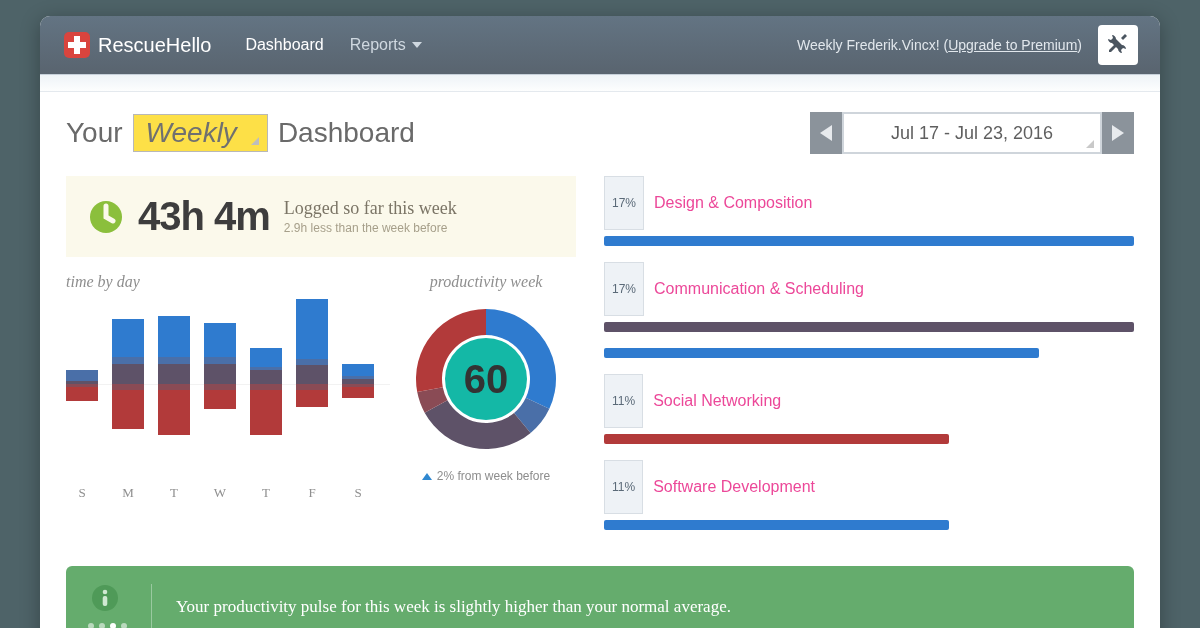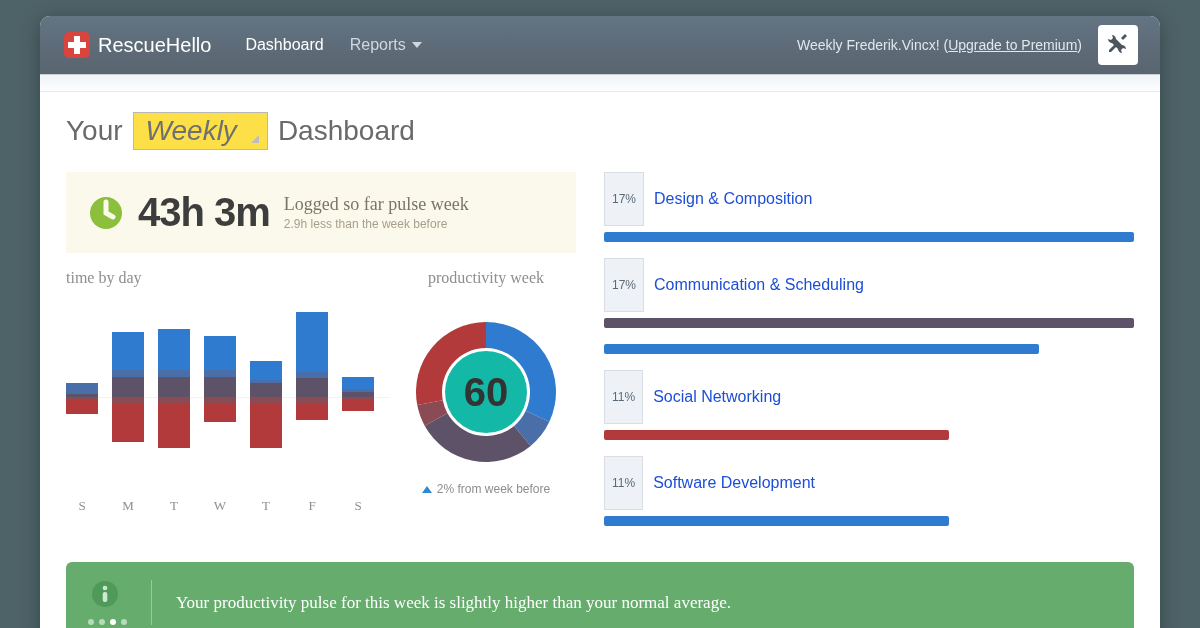--- a/index.html
+++ b/index.html
@@ -33,38 +33,38 @@
   .main { display:flex; padding:0 26px 20px 26px; gap:28px; }
   .left { width:510px; }
   .right { flex:1; }
   .summary { background:#fbf9eb; padding:18px 22px; display:flex; align-items:center; gap:14px; }
   .clock { width:36px; height:36px; }
   .bigtime { font-size:40px; font-weight:700; color:#3d3d3d; letter-spacing:-1px; }
   .summary-text .l1 { font-family:Georgia, serif; font-size:18px; color:#7b7566; }
   .summary-text .l2 { font-size:12px; color:#a69f8a; margin-top:2px; }
   .charts { display:flex; margin-top:16px; gap:6px; }
   .tbday { flex:1; }
-  .ch-title { font-family:Georgia, serif; color:#8e8e8e; font-size:16px; margin-bottom:25px; }
+  .ch-title { font-family:Georgia, serif; color:#8e8e8e; font-size:16px; margin-bottom:8px;font-style:italic; }
   .bars { display:flex; align-items:center; gap:14px; height:170px; position:relative; }
   .barcol { width:32px; position:relative; height:100%; display:flex; flex-direction:column; justify-content:center; }
   .seg { width:100%; }
   .baseline { position:absolute; left:0; right:0; top:50%; border-top:1px solid rgba(0,0,0,.05); }
   .daylabels { display:flex; gap:14px; margin-top:16px; }
   .daylabels span { width:32px; text-align:center; color:#8f8f8f; font-size:13px; font-family:Georgia, serif;}
   .pulse { width:180px; text-align:center; }
   .donut-wrap { position:relative; width:160px; height:160px; margin:0 auto; }
   .donut-center { position:absolute; inset:0; display:flex; align-items:center; justify-content:center; }
   .donut-inner { width:82px; height:82px; border-radius:50%; background:#14b8a6; display:flex; align-items:center; justify-content:center; font-size:40px; font-weight:800; color:#333; }
   .pulse-delta { margin-top:10px; font-size:12px; color:#8d8d8d; display:flex; align-items:center; justify-content:center; gap:5px; }
   .up { width:0;height:0;border-left:5px solid transparent;border-right:5px solid transparent;border-bottom:7px solid #2f88d0; }
   
   .cat { margin-bottom:16px; }
   .cat-head { display:flex; align-items:center; gap:10px; margin-bottom:6px; }
   .pct-badge { background:#eef2f6; border:1px solid #d8dee4; color:#5b6a78; font-size:12px; padding:19px 7px; }
-  .cat-name { color:#1d4ed8; font-size:16px; }
+  .cat-name { color:#ec4899; font-size:16px; }
   .cat-bar { height:10px; border-radius:2px; }
   
   .banner { margin:0 26px 0 26px; background:#65ac6d; color:#fff; display:flex; align-items:center; padding:18px 22px; border-radius:6px; font-family:Georgia, serif; font-size:17px; gap:24px; }
   .info-ico { width:34px; text-align:center; }
   .dots { display:flex; gap:5px; margin-top:6px; justify-content:center; }
   .dot { width:6px; height:6px; border-radius:50%; background:rgba(255,255,255,.55); }
   .dot.active { background:#fff; }
   .divider { width:1px; align-self:stretch; background:rgba(255,255,255,.35); }
 </style>
 </head>
@@ -103,34 +103,47 @@
     </div>
   </div>
   <div class="band"></div>
 
   <div class="titlerow">
     <div class="title">
       <span>Your</span>
       <span class="period-select">Weekly</span>
       <span>Dashboard</span>
     </div>
+    <div class="datenav">
+      <div class="arrow-btn">
+          <svg width="12" height="16">
+            <polygon points="12,0 12,16 0,8"></polygon>
+          </svg>
+        </div>
+      <div class="date-field">Jul 17 - Jul 23, 2016</div>
+      <div class="arrow-btn">
+          <svg width="12" height="16">
+            <polygon points="0,0 0,16 12,8"></polygon>
+          </svg>
+        </div>
+    </div>
   </div>
 
   <div class="main">
     <div class="left">
       <div class="summary">
         <span class="clock">
           <svg viewBox="0 0 36 36">
               <circle cx="18" cy="18" r="16" fill="#8bbf3c"></circle>
               <path d="M18 7v11l7 4" stroke="#fbf9eb" stroke-width="5" fill="none" stroke-linecap="round"></path>
             </svg>
         </span>
-        <div class="bigtime">43h 3m</div>
+        <div class="bigtime">43h 4m</div>
         <div class="summary-text">
-          <div class="l1">Logged so far pulse week</div>
+          <div class="l1">Logged so far this week</div>
           <div class="l2">2.9h less than the week before</div>
         </div>
       </div>
 
       <div class="charts">
         <div class="tbday">
           <div class="ch-title">time by day</div>
           <div class="bars" id="bars">
               <div class="baseline"></div>
               <div class="barcol">

